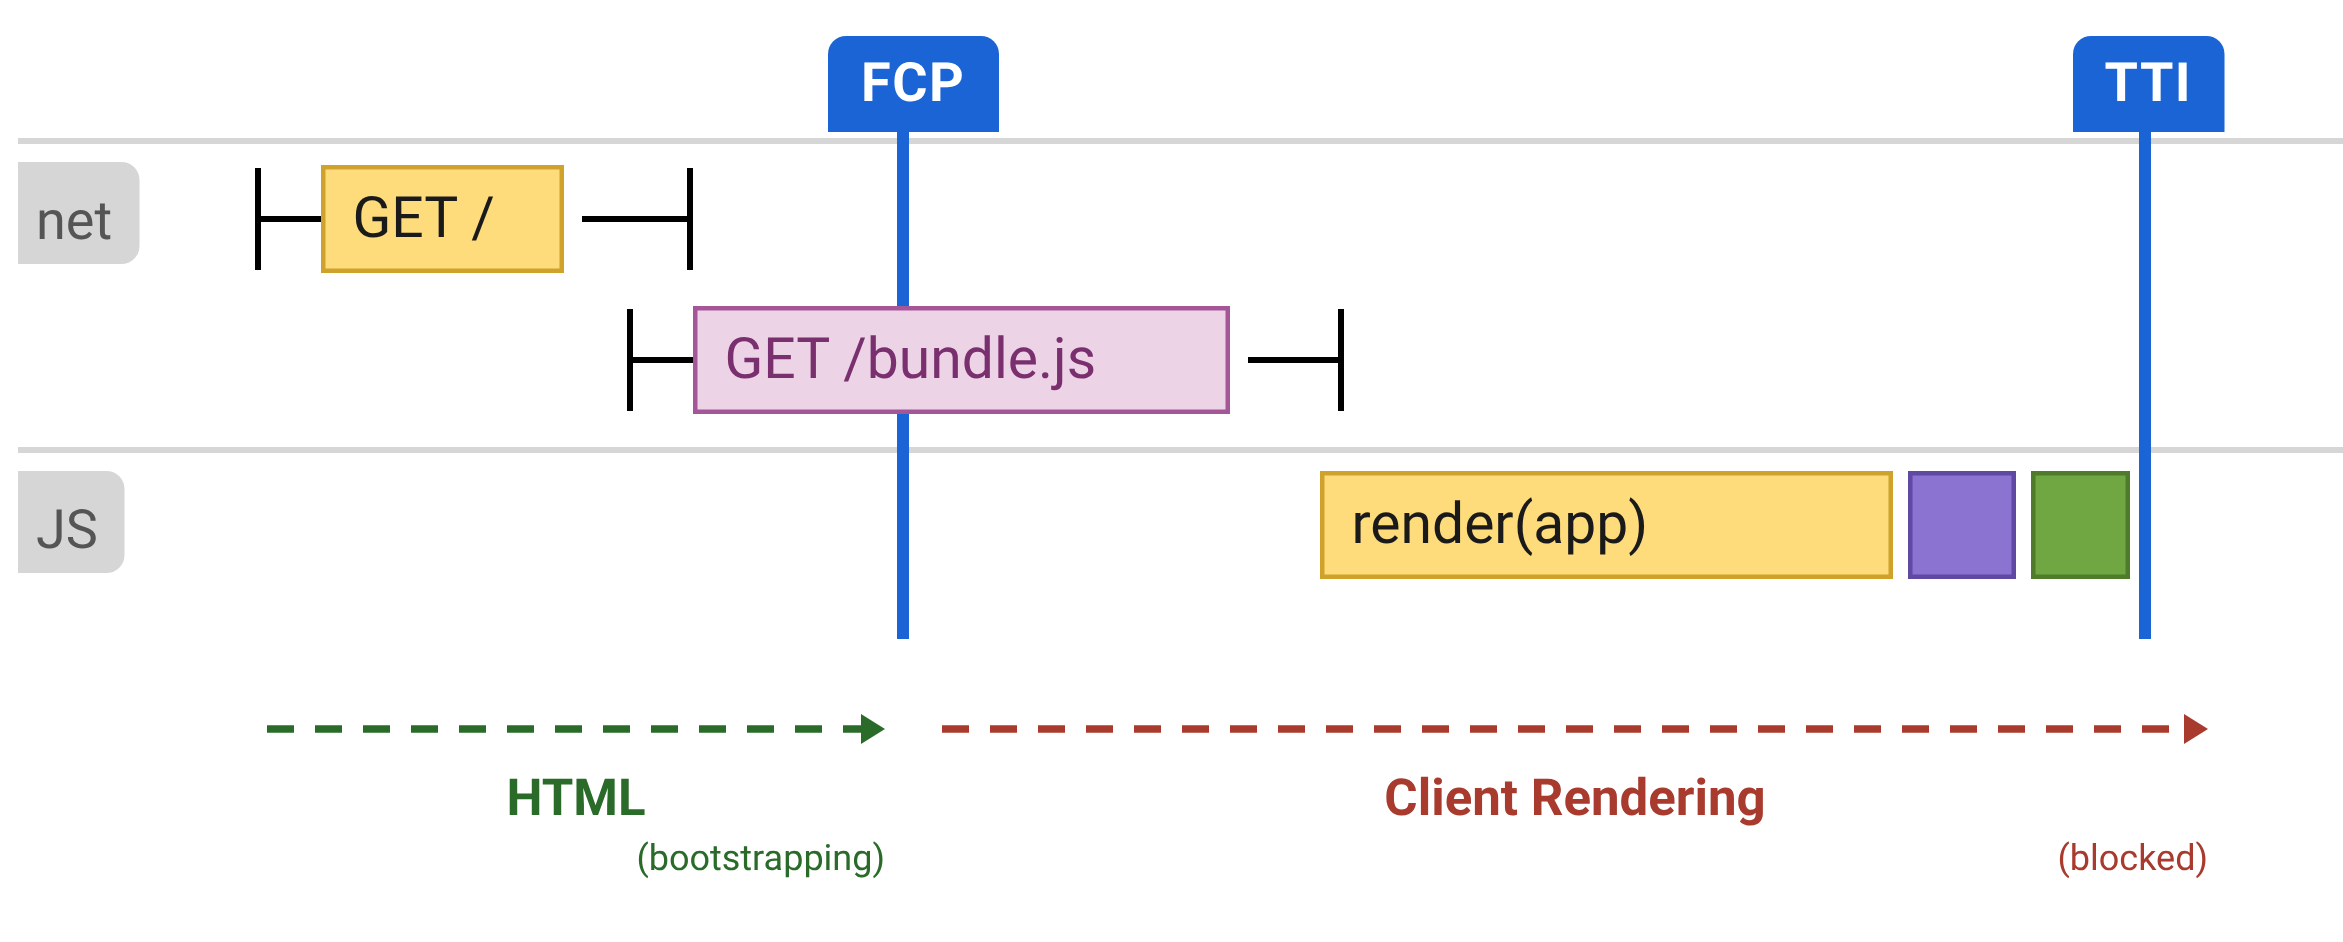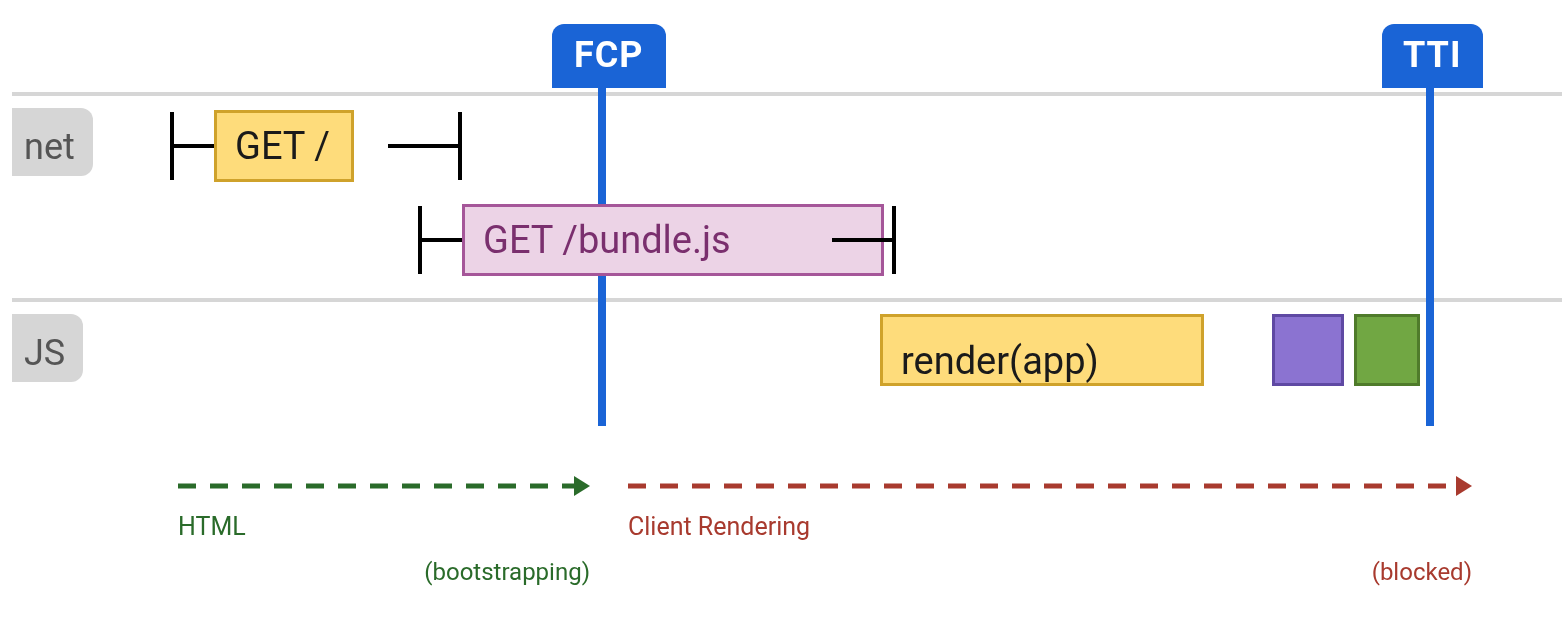--- a/index.html
+++ b/index.html
@@ -81,22 +81,23 @@
   .tick {
     width: 4px;
     background: #000;
   }
   .hline {
     height: 4px;
     background: #000;
   }
 
   .phase-arrow-label {
-    font-size: 25px;
-    font-weight: 400;
+    font-size: 34px;
+    font-weight: 700;
+    text-align: center;
   }
   .phase-sub {
     font-size: 24px;
     text-align: right;
   }
   .dark-green { color: #2a6b2a; }
   .dark-red   { color: #a83a2e; }
 </style>
 </head>
 <body>
@@ -119,38 +120,38 @@
   <div class="abs marker-line" style="left:598px; top:85px; height:341px;"></div>
 
   <div class="abs marker-pill" style="left:1382px; top:24px;padding-left:21px;">
     <span>TTI</span>
   </div>
   <div class="abs marker-line" style="left:1426px; top:85px; height:341px;"></div>
 
   <div class="abs tick" style="left:170px; top:112px; height:68px;"></div>
   <div class="abs hline" style="left:170px; top:144px; width:44px;"></div>
 
-  <div class="abs task-box task-yellow" style="left:214px; top:110px; width:140px;">
+  <div class="abs task-box task-yellow" style="left:214px; top:110px; width:162px;">
     <span>GET /</span>
   </div>
 
   <div class="abs hline" style="left:388px; top:144px; width:72px;"></div>
   <div class="abs tick" style="left:458px; top:112px; height:68px;"></div>
 
   <div class="abs tick" style="left:418px; top:206px; height:68px;"></div>
   <div class="abs hline" style="left:418px; top:238px; width:44px;"></div>
 
-  <div class="abs task-box task-pink" style="left:462px; top:204px; width:422px;">
+  <div class="abs task-box task-pink" style="left:462px; top:204px; width:358px;">
     <span>GET /bundle.js</span>
   </div>
 
   <div class="abs hline" style="left:832px; top:238px; width:62px;"></div>
   <div class="abs tick" style="left:892px; top:206px; height:68px;"></div>
 
-  <div class="abs task-box task-yellow" style="left:880px; top:314px; width:324px;align-items:flex-end;">
+  <div class="abs task-box task-yellow" style="left:880px; top:314px; width:382px;">
     <span>render(app)</span>
   </div>
   <div class="abs task-box task-purple" style="left:1272px; top:314px; width:72px;"></div>
   <div class="abs task-box task-green" style="left:1354px; top:314px; width:66px;"></div>
 
   <svg class="abs" style="left:178px; top:472px; width:412px; height:28px;" viewBox="0 0 412 28">
     <line x1="0" y1="14" x2="396" y2="14" stroke="#2a6b2a" stroke-width="5" stroke-dasharray="18 14"></line>
     <polygon points="396,4 412,14 396,24" fill="#2a6b2a"></polygon>
   </svg>
   <div class="abs phase-arrow-label dark-green" style="left:178px; top:512px; width:412px;">

